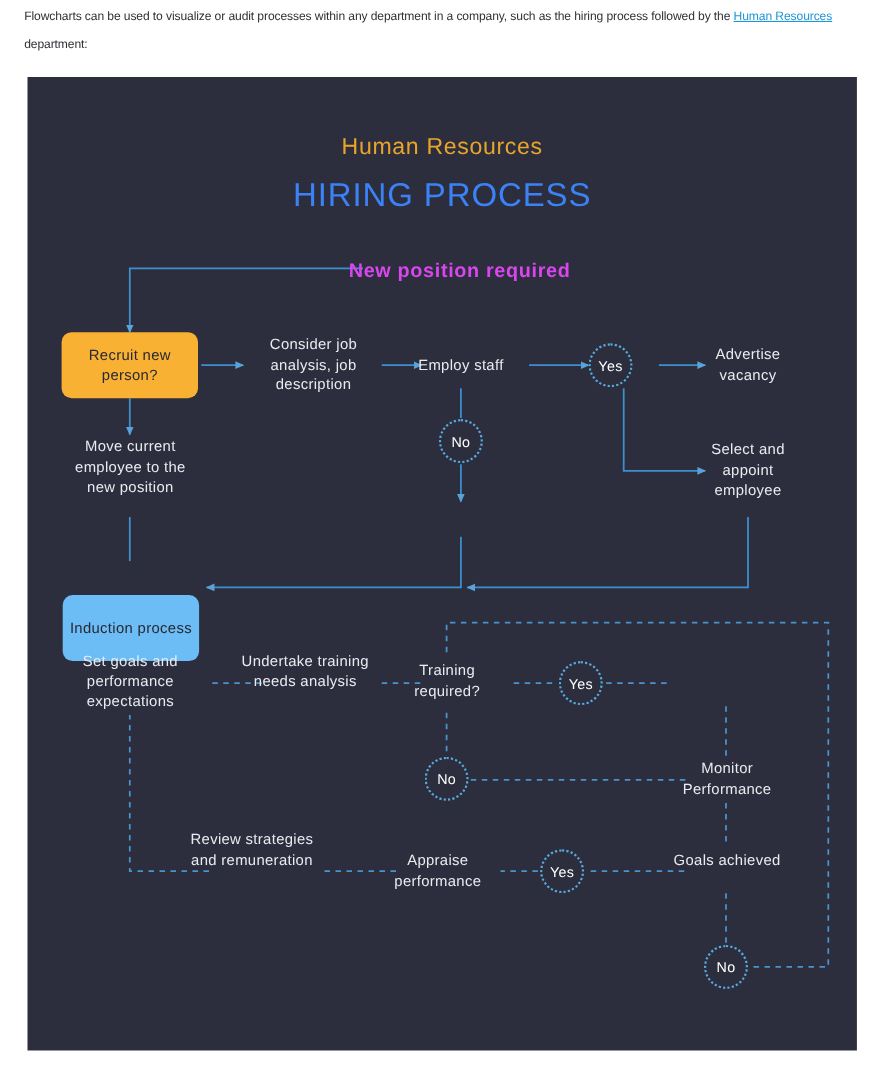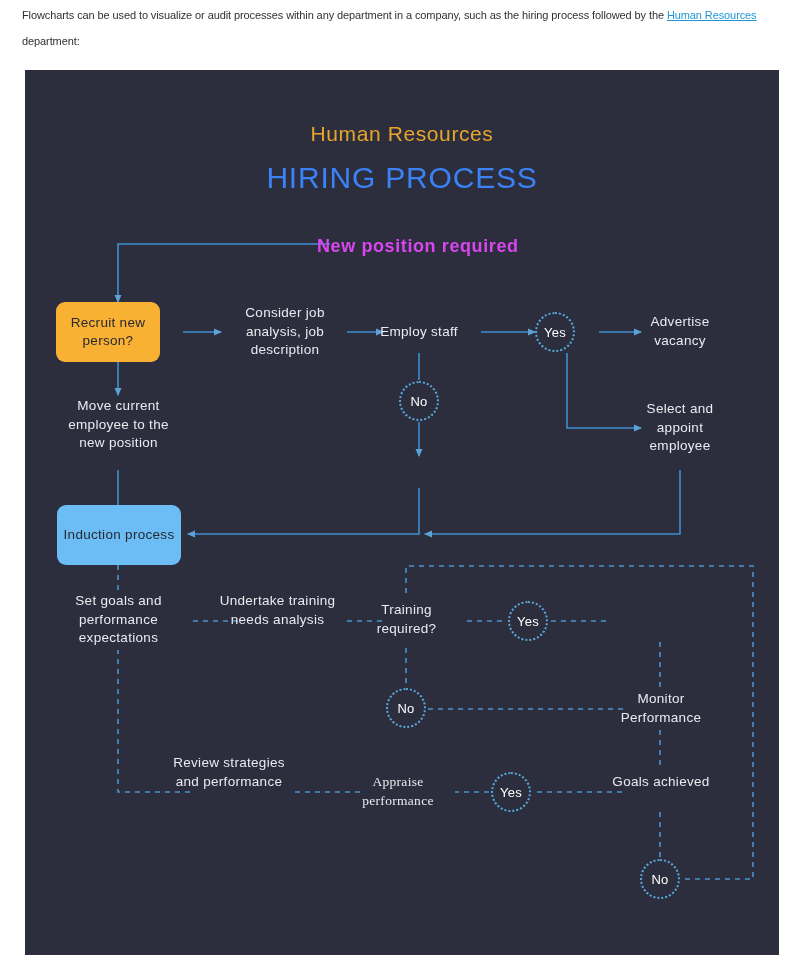--- a/index.html
+++ b/index.html
@@ -89,21 +89,21 @@
     align-items: center;
     justify-content: center;
     text-align: center;
     border-radius: 9px;
     font-size: 13.5px;
     line-height: 18.5px;
     letter-spacing: 0.3px;
     color: #272833;
   }
   .box-orange { background: #f8b133; }
-  .box-blue   { background: #6cbdf5; }
+  .box-blue   { background: #6cbdf5; margin-top: 36px; }
 
   
   .circ {
     position: absolute;
     width: 40px;
     height: 40px;
     border-radius: 50%;
     border: 2px dotted #58a9dd;
     display: flex;
     align-items: center;
@@ -198,21 +198,21 @@
 
       <path d="M660,809 L728,809 L728,496 L381,496 L381,526"></path>
     </g>
   </svg>
 
   <div class="hdr-sub">Human Resources</div>
   <div class="hdr-main">HIRING PROCESS</div>
 
   <div class="caption-blue" style="left:292px; top:166px;">New position required</div>
 
-  <div class="boxnode box-orange" style="left:31px; top:232px; width:104px; height:60px;">Recruit new person?</div>
+  <div class="boxnode box-orange" style="left:31px; top:232px; width:124px; height:60px;">Recruit new person?</div>
 
   <div class="node" style="left:196px; top:234px; width:128px;">Consider job analysis, job description</div>
 
   <div class="node" style="left:344px; top:253px; width:100px;">Employ staff</div>
 
   <div class="circ" style="left:510px; top:242px;">Yes</div>
 
   <div class="node" style="left:603px; top:243px; width:104px;">Advertise vacancy</div>
 
   <div class="circ" style="left:374px; top:311px;">No</div>
@@ -230,23 +230,23 @@
 
   <div class="node" style="left:333px; top:531px; width:97px;">Training required?</div>
 
   <div class="circ" style="left:483px; top:531px;">Yes</div>
 
 
   <div class="circ" style="left:361px; top:618px;">No</div>
 
   <div class="node" style="left:580px; top:620px; width:112px;">Monitor Performance</div>
 
-  <div class="node" style="left:140px; top:684px; width:128px;">Review strategies and performance</div>
-
-  <div class="node" style="left:318px; top:703px; width:110px;font-family:Liberation Serif, serif;">Appraise performance</div>
+  <div class="node" style="left:140px; top:684px; width:128px;">Review strategies and remuneration</div>
+
+  <div class="node" style="left:318px; top:703px; width:110px;">Appraise performance</div>
 
   <div class="circ" style="left:466px; top:702px;">Yes</div>
 
   <div class="node" style="left:583px; top:703px; width:106px;">Goals achieved</div>
 
   <div class="circ" style="left:615px; top:789px;">No</div>
 
 </div>
 
 </body></html>

